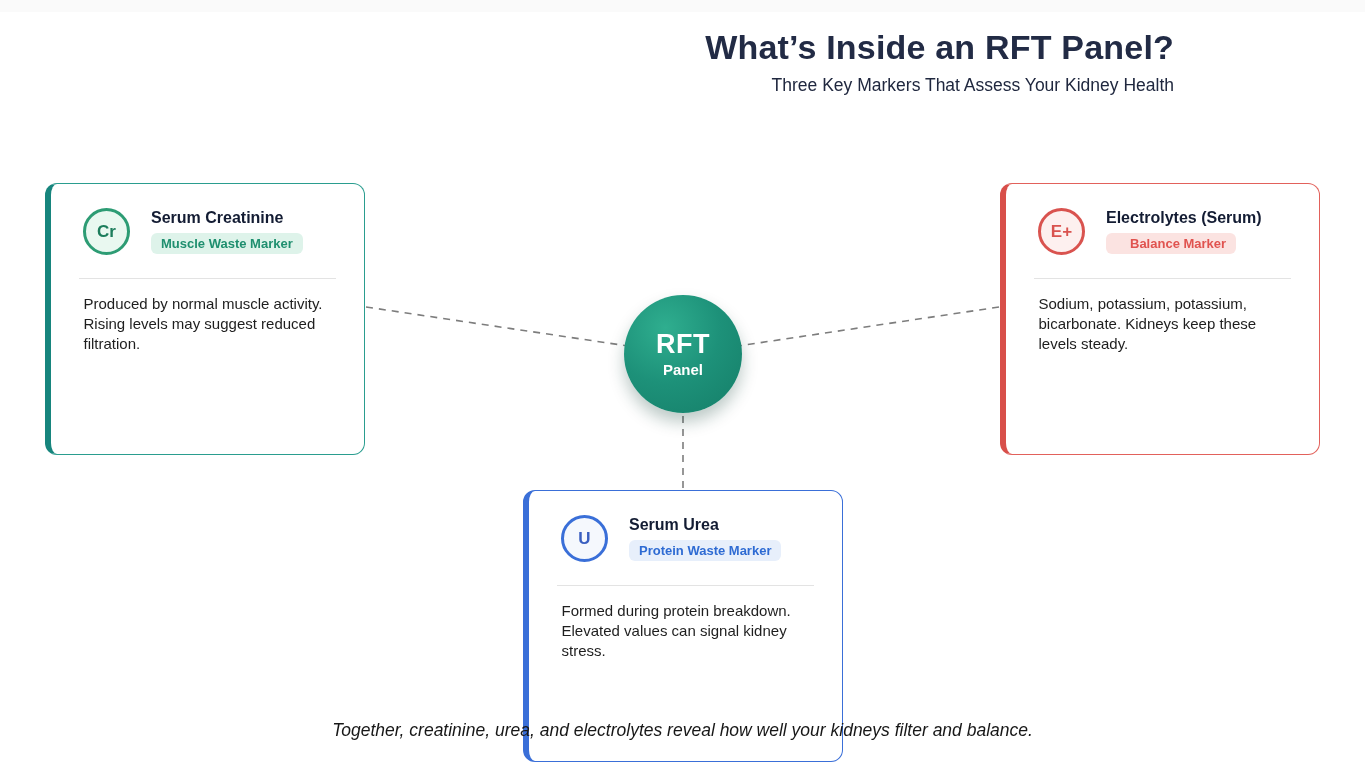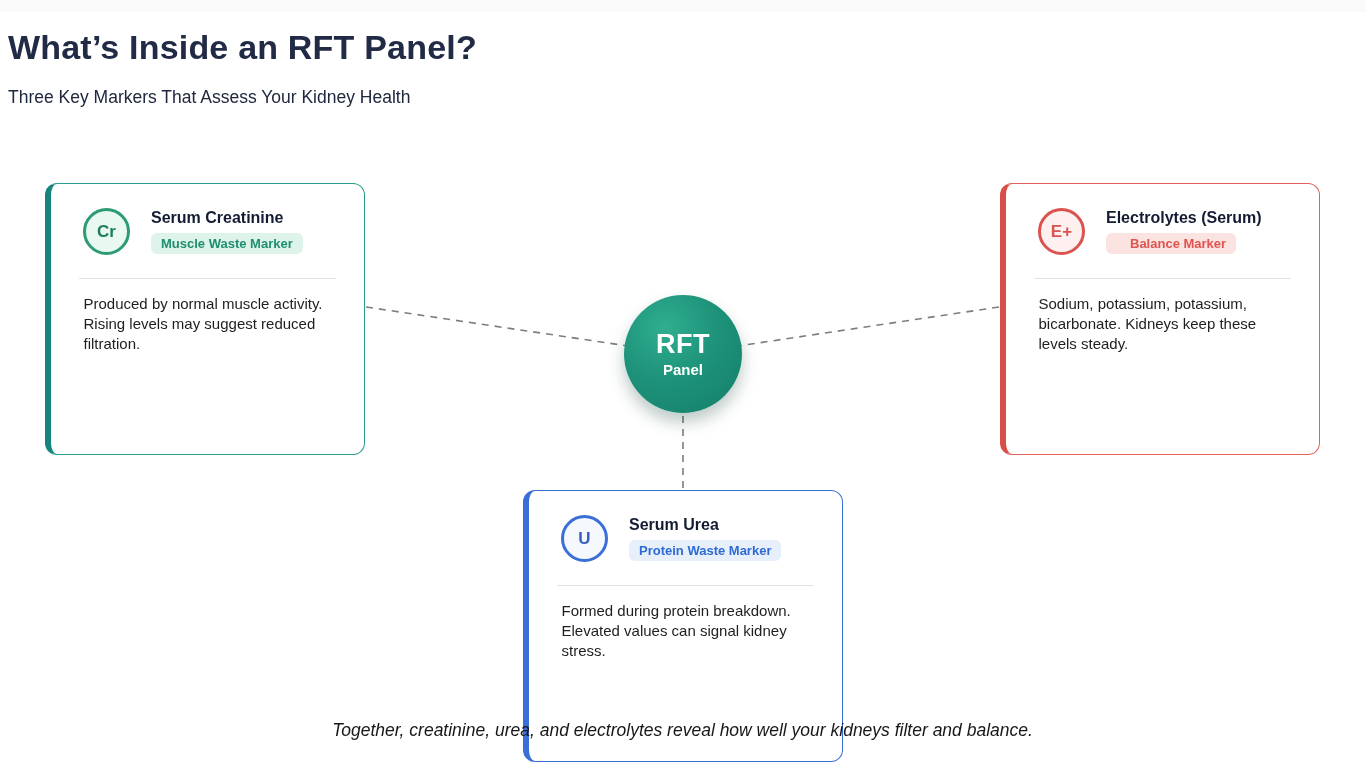--- a/index.html
+++ b/index.html
@@ -4,23 +4,23 @@
 <style>
   * { margin:0; padding:0; box-sizing:border-box; }
   html,body { width:1365px; height:768px; background:#ffffff; overflow:hidden;
     font-family:"Liberation Sans", sans-serif; }
   .page { position:relative; width:1365px; height:768px; background:#ffffff; }
 
   .top-strip { position:absolute; left:0; top:0; width:1365px; height:12px;
     background:#fafafa; }
 
   
-  .header { position:absolute; left:8px; top:28px; width:1158px; text-align:left; }
+  .header { position:absolute; left:16px; top:28px; width:1158px; text-align:right; }
   .title { font-size:34px; font-weight:800; color:#222b45; letter-spacing:0.2px; }
-  .subtitle { margin-top:20px; font-size:17.5px; font-weight:400; color:#20283f; }
+  .subtitle { margin-top:8px; font-size:17.5px; font-weight:400; color:#20283f; }
 
   
   .connectors { position:absolute; left:0; top:0; width:1365px; height:768px;
     z-index:1; pointer-events:none; }
 
   
   .card { position:absolute; width:320px; height:272px; background:#ffffff;
     border-radius:12px; z-index:2; }
   .card-teal  { left:45px;  top:183px; border:1.5px solid #2a9d8f; border-left:6px solid #17857d; }
   .card-red   { left:1000px; top:183px; border:1.5px solid #e2615b; border-left:6px solid #d84f4a; }

